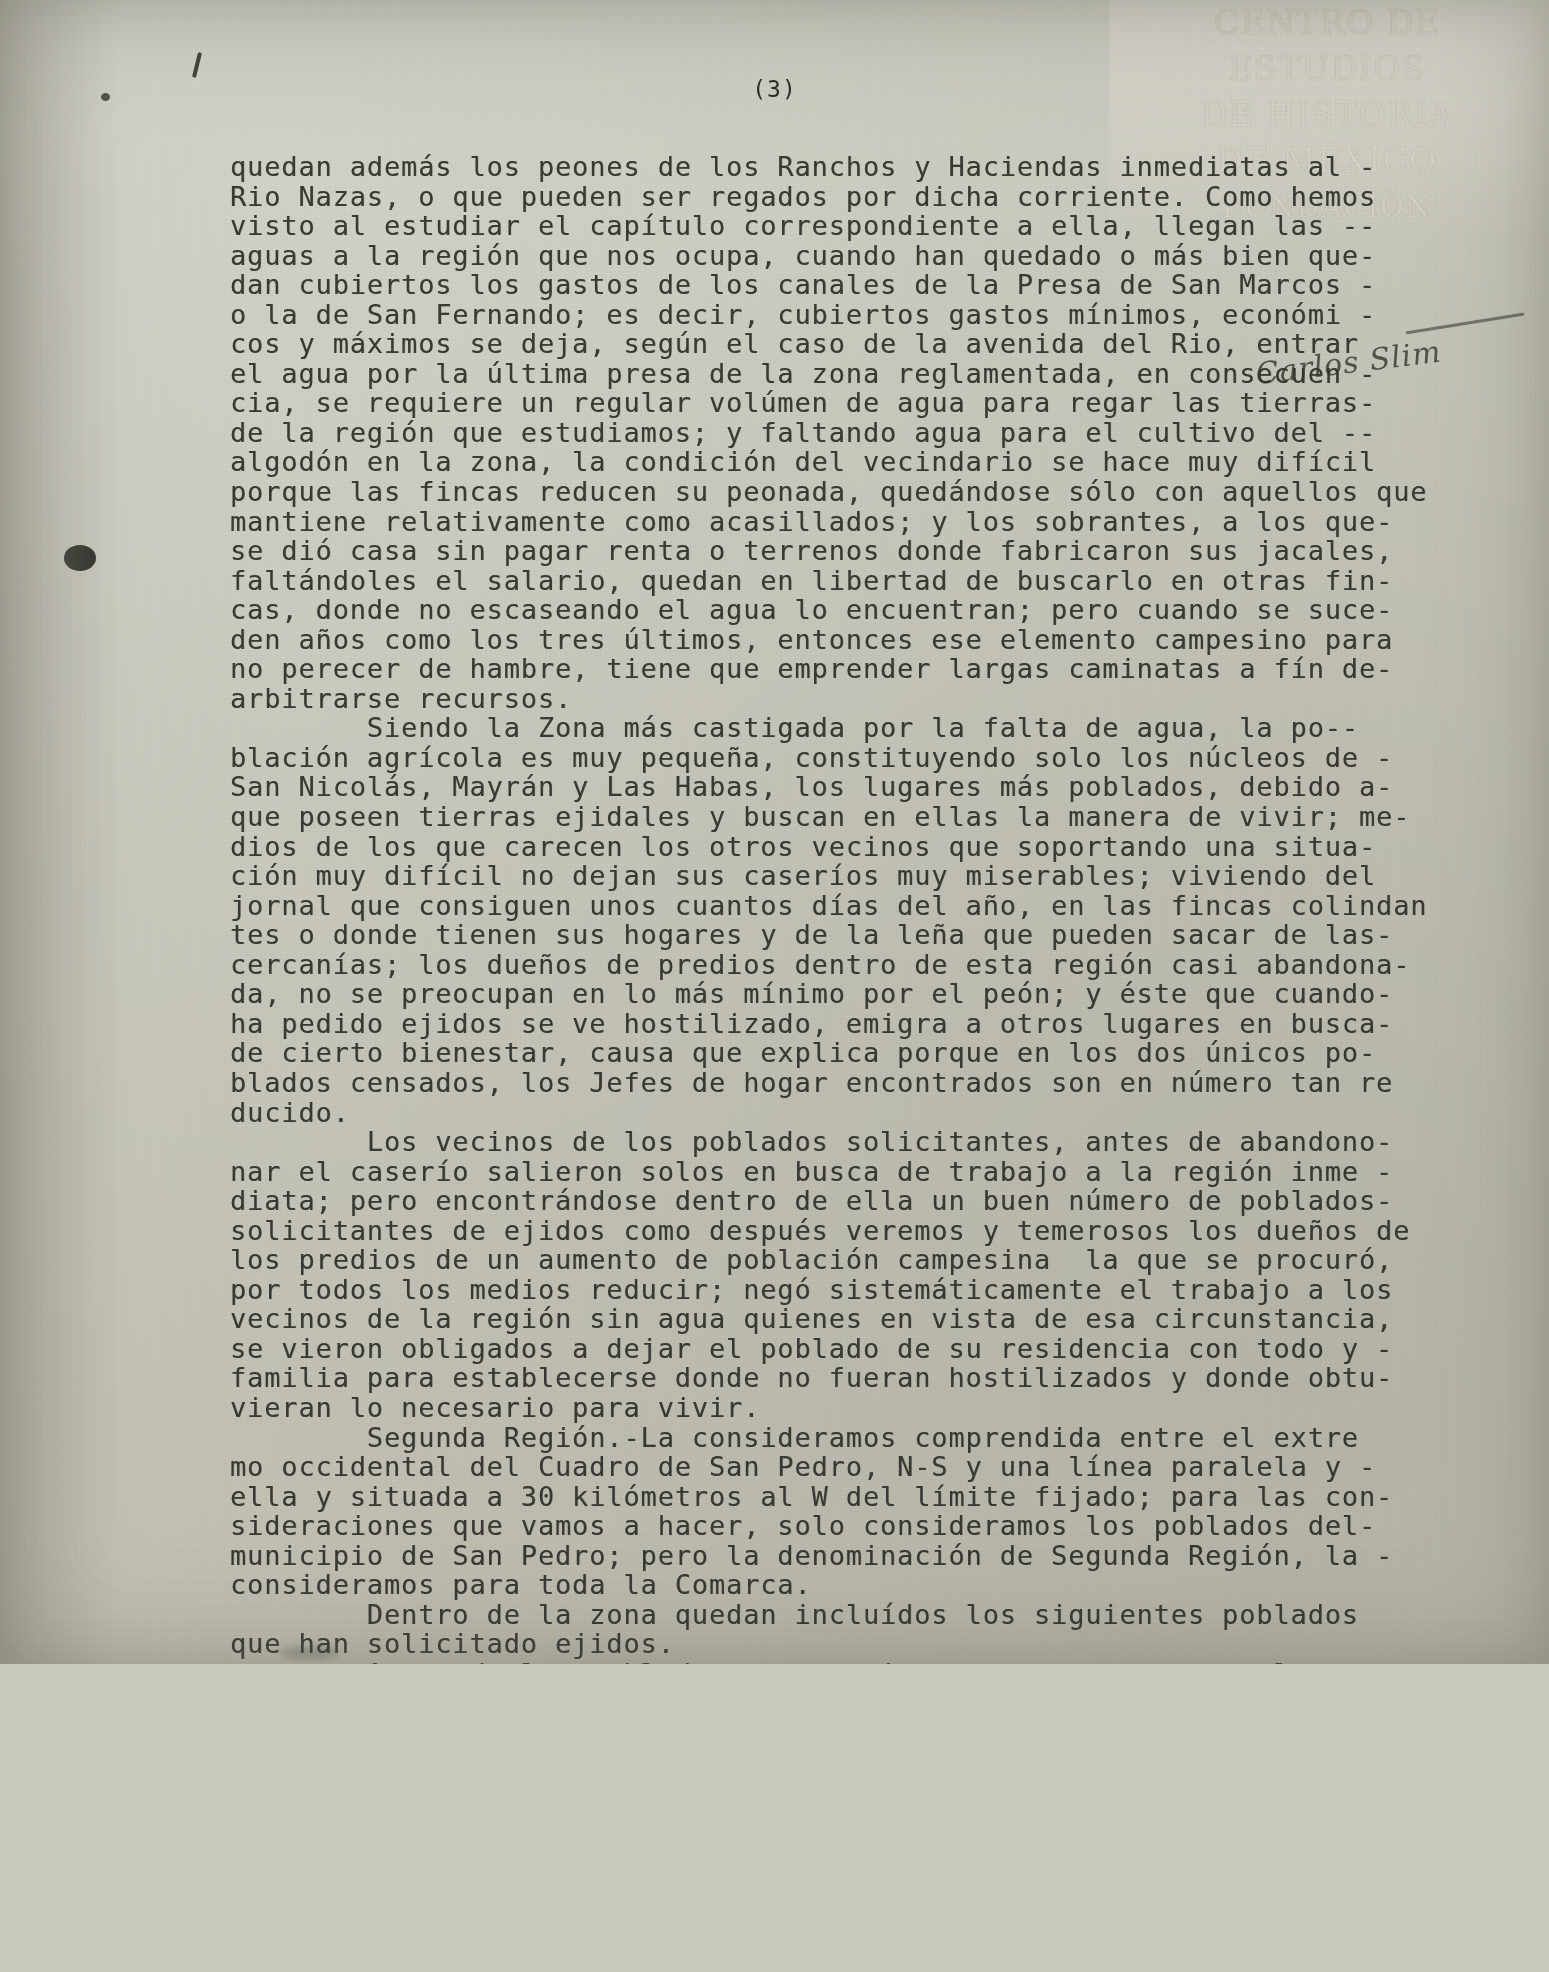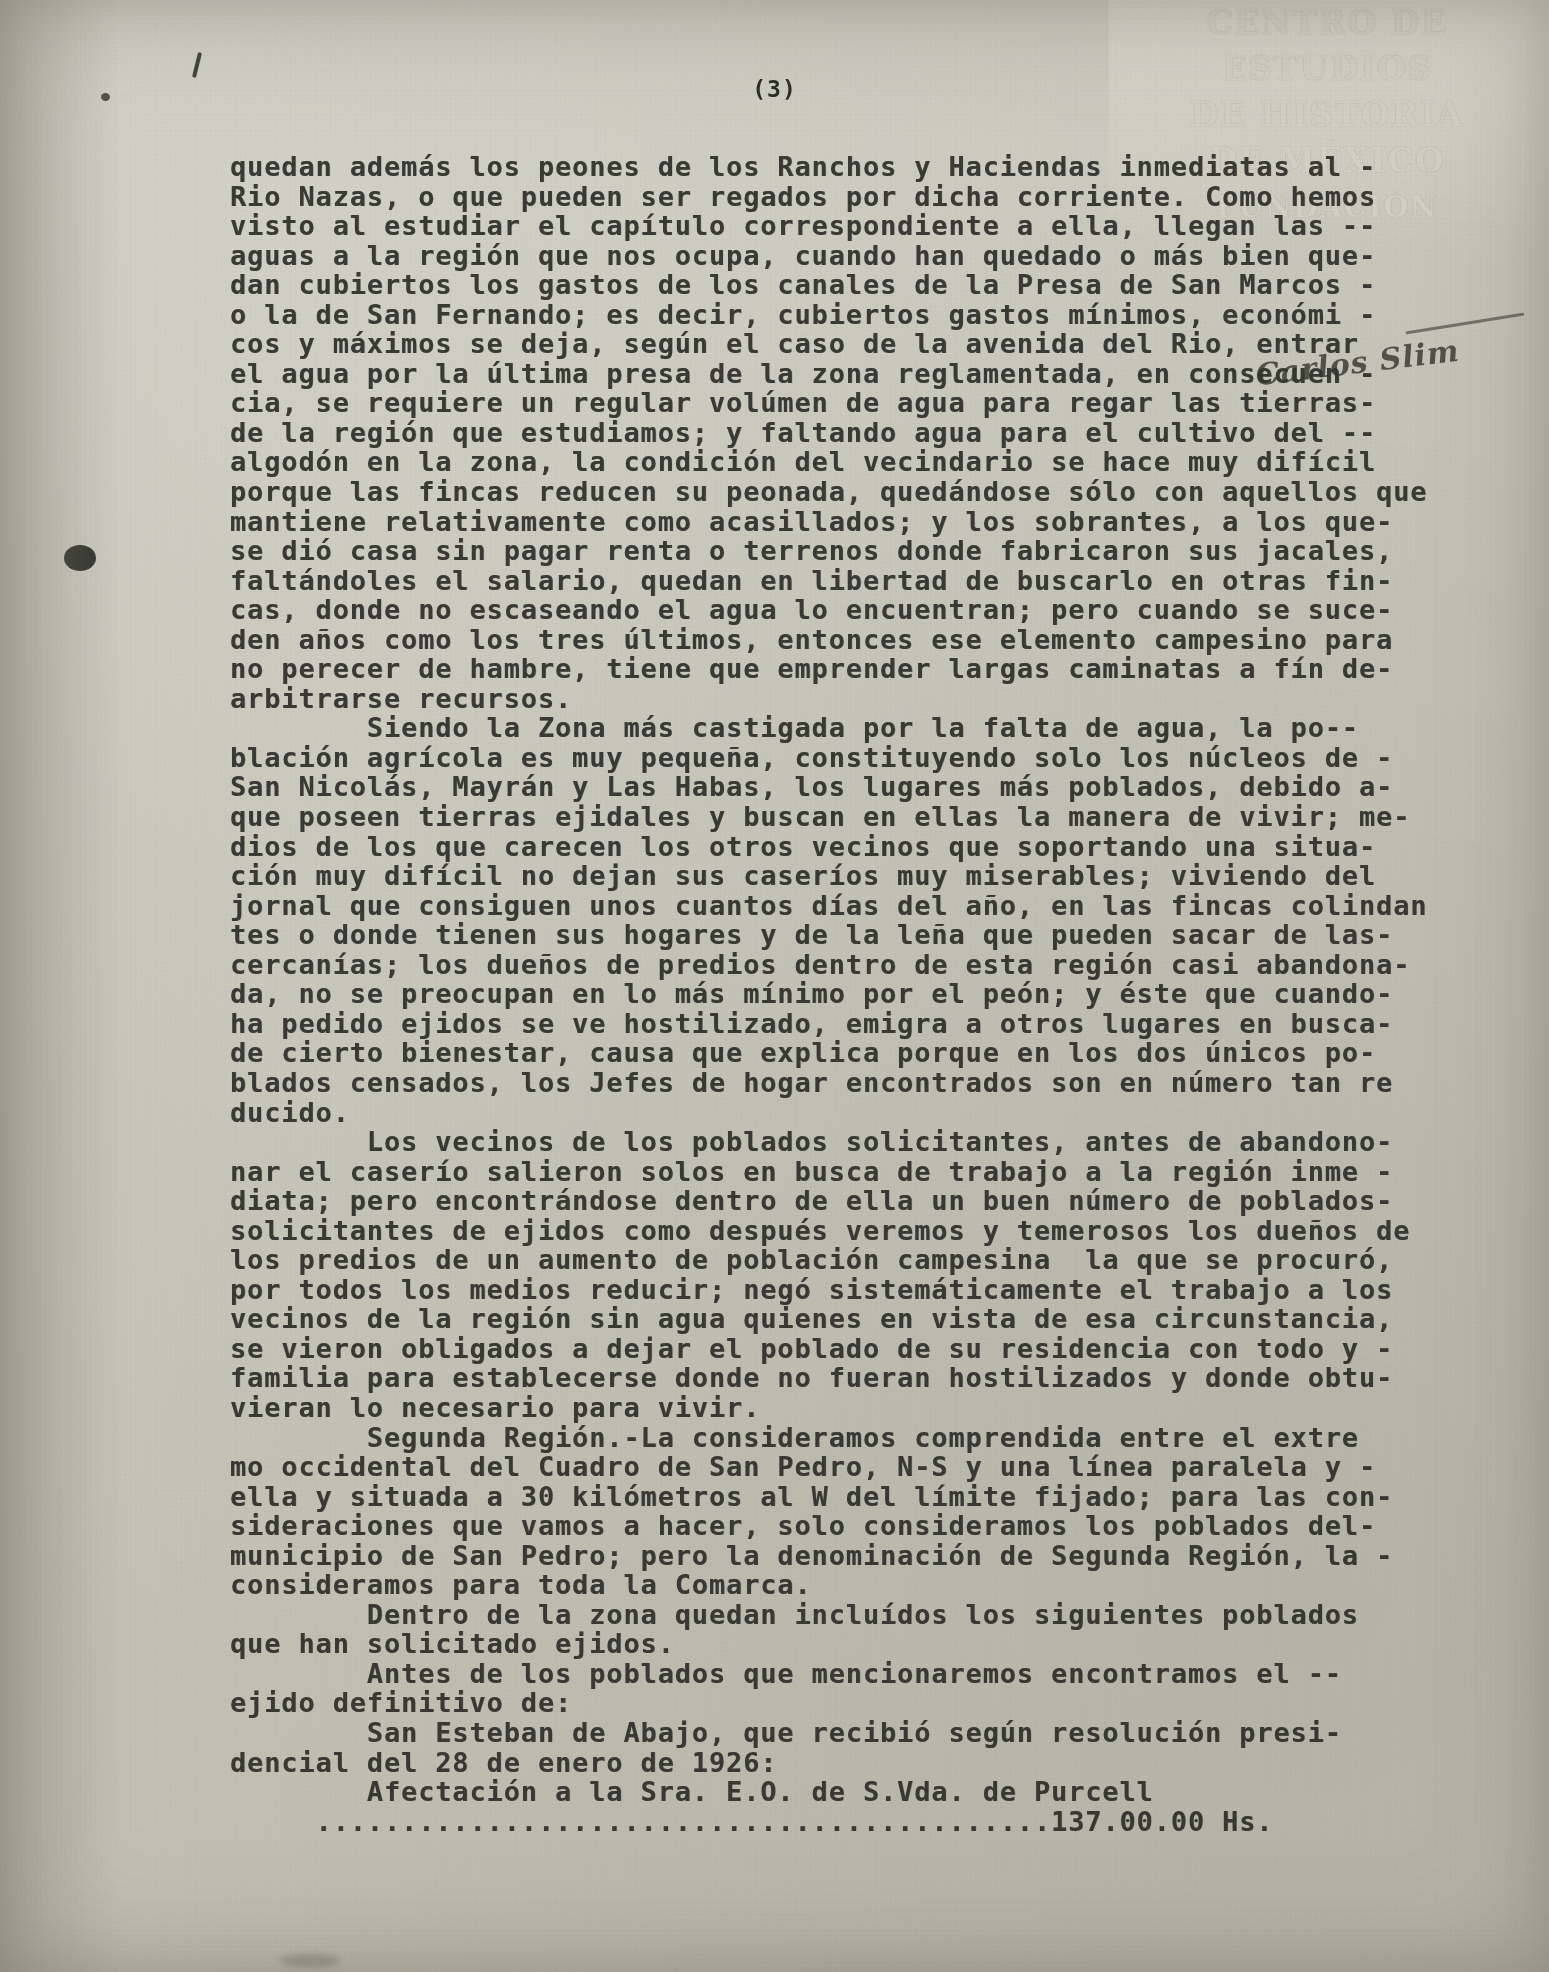--- a/index.html
+++ b/index.html
@@ -9,27 +9,26 @@
   body {
     width: 1549px;
     height: 1972px;
     background: #c9c8bd;
     font-family: "DejaVu Sans Mono", monospace;
     overflow: hidden;
   }
   .page {
     position: relative;
     width: 1549px;
-    height: 1972px;
+    height: 1664px;
     background:
       radial-gradient(ellipse at 20% 15%, rgba(255,255,255,0.10), rgba(0,0,0,0) 60%),
       radial-gradient(ellipse at 85% 80%, rgba(0,0,0,0.06), rgba(0,0,0,0) 65%),
       linear-gradient(160deg, #cfcec3 0%, #c7c6ba 35%, #c2c1b4 70%, #bdbcae 100%);
     overflow: hidden;
-    font-weight: bold;
   }
   
   .grain {
     position: absolute;
     inset: 0;
     pointer-events: none;
     opacity: 0.33;
     background-image:
       repeating-linear-gradient(0deg, rgba(0,0,0,0.035) 0px, rgba(0,0,0,0) 2px, rgba(0,0,0,0) 4px),
       repeating-linear-gradient(90deg, rgba(0,0,0,0.03) 0px, rgba(0,0,0,0) 3px, rgba(0,0,0,0) 5px),

